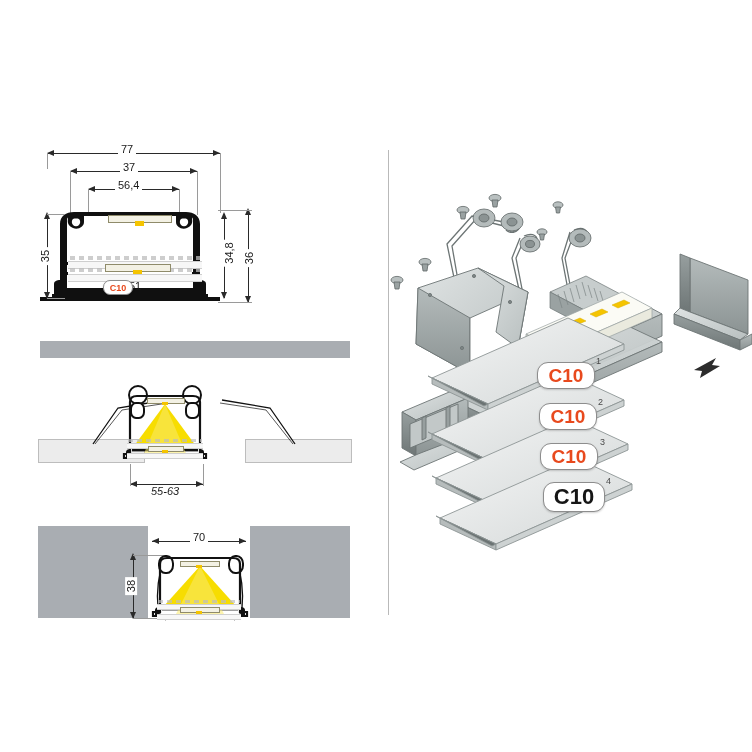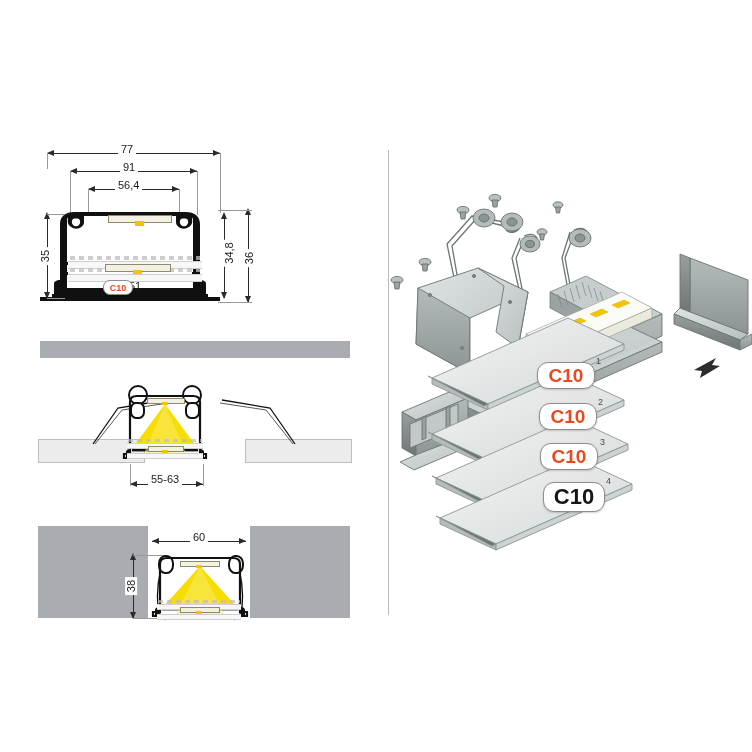--- a/index.html
+++ b/index.html
@@ -59,21 +59,21 @@
     <div class="dimline" style="left:47px;top:111px;width:173px;"></div>
     <div class="arrowL" style="left:47px;top:108px;"></div>
     <div class="arrowR" style="left:213px;top:108px;"></div>
     <div class="dimtext" style="left:118px;top:101px;">77</div>
     <div class="extline" style="left:47px;top:111px;height:16px;"></div>
     <div class="extline" style="left:220px;top:111px;height:60px;"></div>
 
     <div class="dimline" style="left:70px;top:129px;width:127px;"></div>
     <div class="arrowL" style="left:70px;top:126px;"></div>
     <div class="arrowR" style="left:190px;top:126px;"></div>
-    <div class="dimtext" style="left:120px;top:119px;">91</div>
+    <div class="dimtext" style="left:120px;top:119px;">37</div>
     <div class="extline" style="left:70px;top:129px;height:44px;"></div>
     <div class="extline" style="left:197px;top:129px;height:44px;"></div>
 
     <div class="dimline" style="left:88px;top:147px;width:91px;"></div>
     <div class="arrowL" style="left:88px;top:144px;"></div>
     <div class="arrowR" style="left:172px;top:144px;"></div>
     <div class="dimtext" style="left:115px;top:137px;">56,4</div>
     <div class="extline" style="left:88px;top:147px;height:26px;"></div>
     <div class="extline" style="left:179px;top:147px;height:26px;"></div>
 
@@ -176,32 +176,32 @@
     <div class="diffuser" style="left:127px;top:111px;width:76px;height:4px;"></div>
     <div class="led-pcb" style="left:148px;top:114px;width:34px;height:4px;"></div>
     <div class="led-chip" style="left:162px;top:118px;width:6px;height:3px;"></div>
     <div class="diffuser" style="left:127px;top:121px;width:76px;height:4px;"></div>
 
     <div class="dimline" style="left:130px;top:152px;width:73px;"></div>
     <div class="arrowL" style="left:130px;top:149px;"></div>
     <div class="arrowR" style="left:196px;top:149px;"></div>
     <div class="extline" style="left:130px;top:132px;height:22px;"></div>
     <div class="extline" style="left:203px;top:132px;height:22px;"></div>
-    <div class="dimtext" style="left:148px;top:141px;">55-63</div>
+    <div class="dimtext" style="left:148px;top:153px;font-style:italic;">55-63</div>
   </div>
 
   <div class="abs" style="left:0;top:470px;width:388px;height:140px;">
 
     <div class="slab" style="left:38px;top:14px;width:110px;height:92px;"></div>
     <div class="slab" style="left:250px;top:14px;width:100px;height:92px;"></div>
 
     <div class="dimline" style="left:152px;top:29px;width:94px;"></div>
     <div class="arrowL" style="left:152px;top:26px;"></div>
     <div class="arrowR" style="left:239px;top:26px;"></div>
-    <div class="dimtext" style="left:190px;top:19px;">60</div>
+    <div class="dimtext" style="left:190px;top:19px;">70</div>
 
     <div class="dimvline" style="left:133px;top:43px;height:63px;"></div>
     <div class="arrowU" style="left:130px;top:41px;"></div>
     <div class="arrowD" style="left:130px;top:100px;"></div>
     <div class="dimtext vert" style="left:122px;top:68px;">38</div>
     <div class="exthline" style="left:133px;top:43px;width:34px;"></div>
     <div class="exthline" style="left:133px;top:106px;width:34px;"></div>
 
     <svg class="abs" style="left:138px;top:40px;" width="124" height="72" viewBox="0 0 124 72">
       <path d="M26,6 C22,18 18,36 20,56 C21,62 24,66 28,68" fill="none" stroke="#111" stroke-width="1.3"></path>

